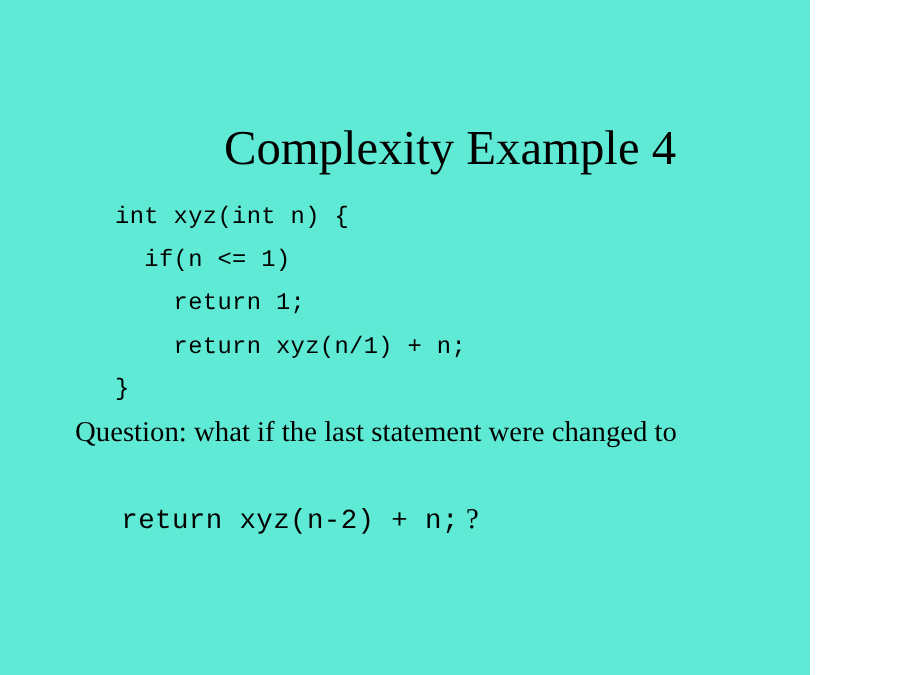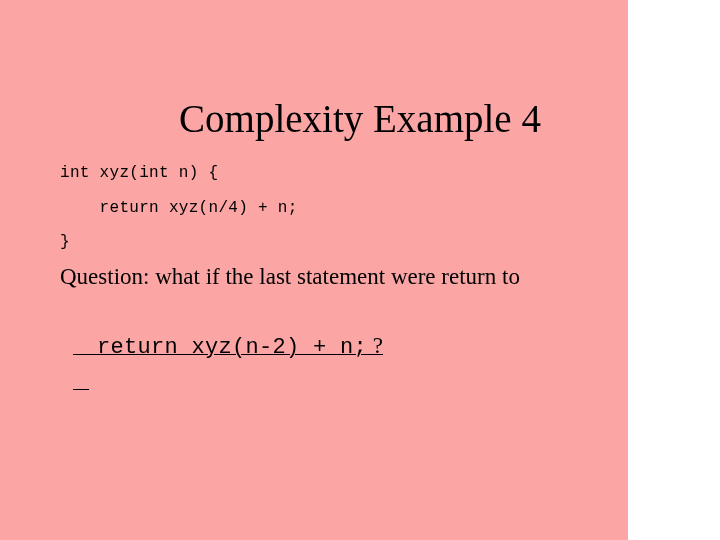--- a/index.html
+++ b/index.html
@@ -4,24 +4,25 @@
 <style>
   html, body {
     margin: 0;
     padding: 0;
     background: #ffffff;
   }
   #slide {
     position: relative;
     width: 628px;
     height: 540px;
-    background: #fca5a5;
+    background: #5eead4;
     overflow: hidden;
     font-family: "Liberation Serif", "DejaVu Serif", serif;
     color: #000000;
+    padding-left: 20px;
   }
 
   
   #slide-title {
     position: absolute;
     left: 0;
     top: 70px;
     width: 720px;
     text-align: center;
     font-family: "Liberation Serif", "DejaVu Serif", serif;
@@ -36,44 +37,44 @@
   
   #body-block {
     position: absolute;
     left: 60px;
     top: 156px;
     width: 640px;
   }
 
   .code-line {
     font-family: "Liberation Mono", "DejaVu Sans Mono", monospace;
-    font-size: 16px;
+    font-size: 19px;
     line-height: 34.6px;
     color: #000000;
     white-space: pre;
     letter-spacing: 0.3px;
+    margin-left: 32px;
   }
 
   .prose-line {
     font-family: "Liberation Serif", "DejaVu Serif", serif;
     font-size: 23px;
     line-height: 34.6px;
     color: #000000;
     white-space: nowrap;
   }
   .prose-line .lead {
     font-weight: normal;
   }
 
   
   .mixed-line {
     line-height: 34.6px;
     white-space: pre;
     padding-left: 13px;
-    text-decoration: underline;
   }
   .mixed-line .mono {
     font-family: "Liberation Mono", "DejaVu Sans Mono", monospace;
     font-size: 22px;
     letter-spacing: 0.3px;
     color: #000000;
   }
   .mixed-line .serif-q {
     font-family: "Liberation Serif", "DejaVu Serif", serif;
     font-size: 23px;
@@ -108,25 +109,27 @@
 </head>
 <body>
 
 <div id="slide">
 
   <h1 id="slide-title">Complexity Example 4</h1>
 
   <div id="body-block">
 
     <div class="code-line">int xyz(int n) {</div>
-    <div class="code-line">    return xyz(n/4) + n;</div>
+    <div class="code-line">  if(n &lt;= 1)</div>
+    <div class="code-line">    return 1;</div>
+    <div class="code-line">    return xyz(n/1) + n;</div>
     <div class="code-line">}</div>
 
     <div class="prose-line">
-      <span class="lead">Question:</span><span> what if the last statement were return to</span>
+      <span class="lead">Question:</span><span> what if the last statement were changed to</span>
     </div>
 
     <div class="mixed-line">
       <span class="mono">return xyz(n-2) + n;</span><span class="serif-q"> ?</span>
     </div>
 
   </div>
 
 
   <div id="footer-pagenum">7</div>

